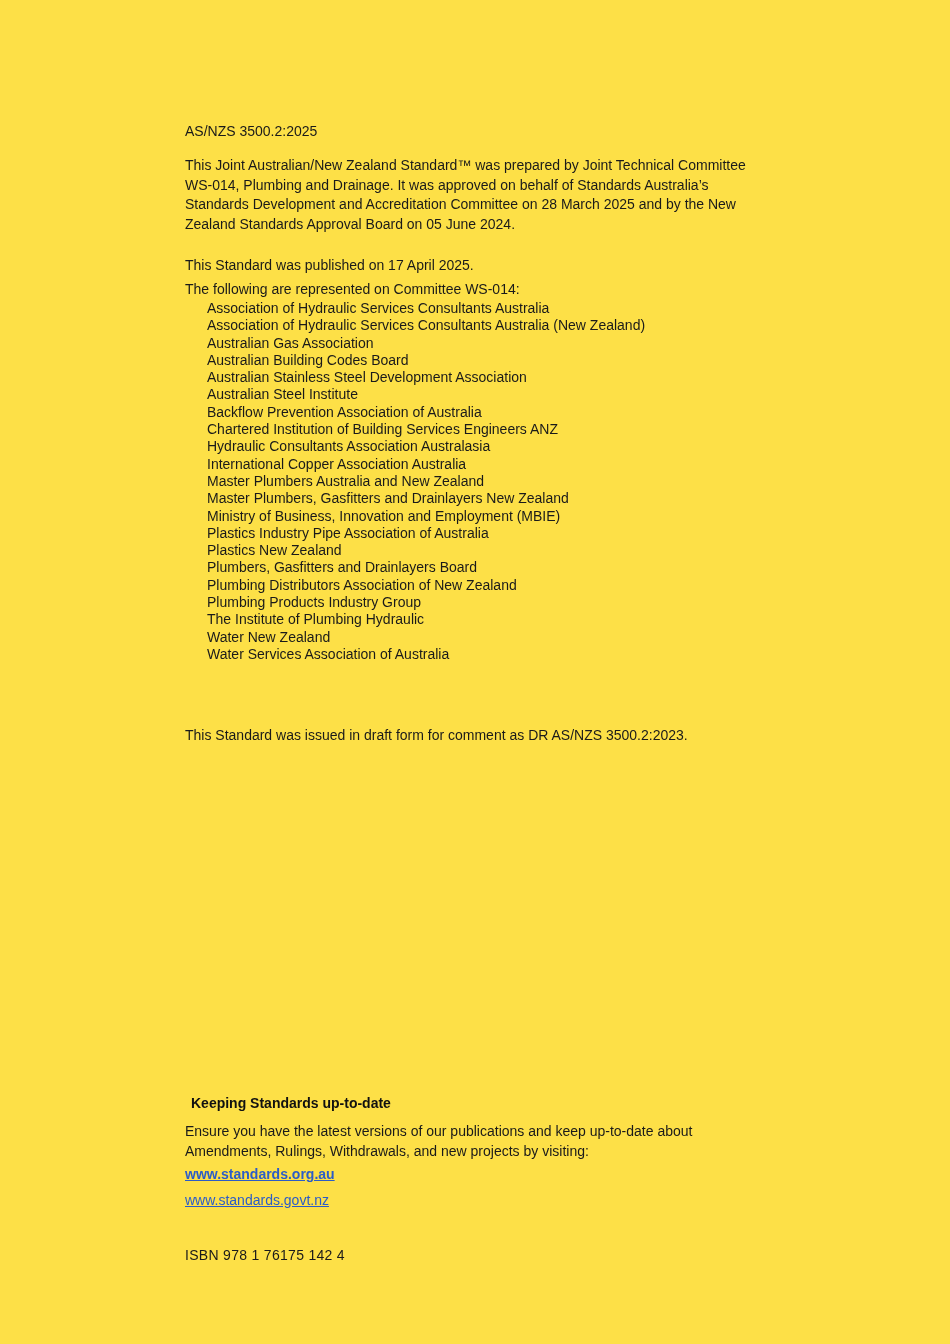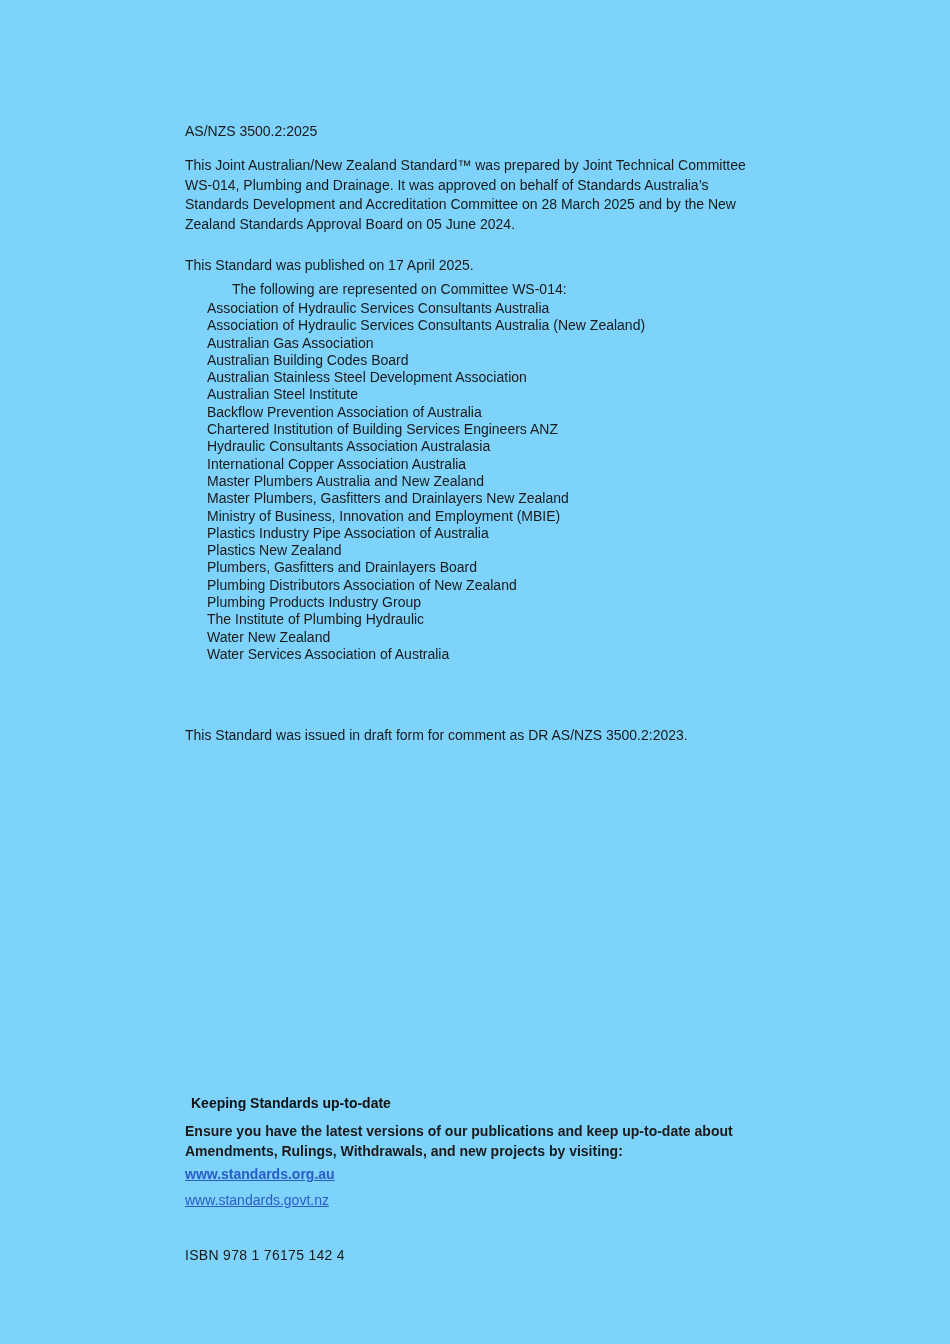--- a/index.html
+++ b/index.html
@@ -4,21 +4,21 @@
 <style>
   html, body {
     margin: 0;
     padding: 0;
     background: #ffffff;
   }
   .page {
     position: relative;
     width: 950px;
     height: 1344px;
-    background: #7dd3fc;
+    background: #fde047;
     font-family: "Liberation Sans", "DejaVu Sans", sans-serif;
     font-size: 14px;
     color: #1a1a1a;
     overflow: hidden;
   }
   .abs {
     position: absolute;
     left: 185px;
   }
   .doc-ref {
@@ -26,37 +26,37 @@
     line-height: 18px;
     white-space: pre-line;
   }
   .para {
     line-height: 19.5px;
     white-space: pre-line;
     width: 600px;
   }
   .para-prepared { top: 156px; }
   .para-published { top: 256px; }
-  .committee-intro { top: 280px; margin-left: 47px; }
+  .committee-intro { top: 280px; }
   .committee-list {
     top: 300px;
     left: 207px;
     line-height: 17.3px;
   }
   .committee-member {
     white-space: nowrap;
   }
   .draft-note { top: 726px; }
   .keeping-heading {
     top: 1095px;
     font-weight: bold;
     color: #111111;
     padding-left: 6px;
   }
-  .keeping-body { top: 1122px; font-weight: bold; }
+  .keeping-body { top: 1122px; }
   .doc-link {
     line-height: 19px;
     color: #2b5cc8;
     text-decoration: underline;
     cursor: pointer;
   }
   .link-au { top: 1165px; font-weight: bold; }
   .link-nz { top: 1191px; }
   .isbn {
     top: 1247px;

